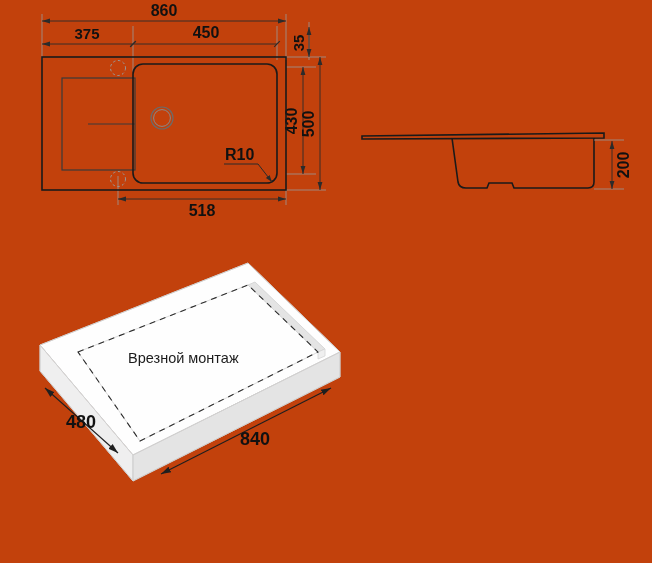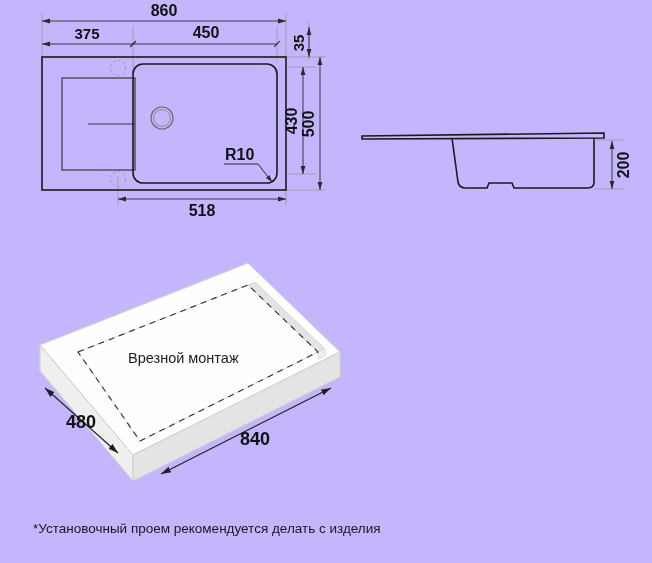--- a/index.html
+++ b/index.html
@@ -10,21 +10,21 @@
   body {
     width: 652px;
     height: 563px;
     font-family: "Liberation Sans", sans-serif;
     overflow: hidden;
   }
   #sheet {
     position: relative;
     width: 652px;
     height: 563px;
-    background: #c4b5fd;
+    background: #c2410c;
   }
   svg.drawing {
     position: absolute;
     left: 0;
     top: 0;
     width: 652px;
     height: 563px;
     display: block;
   }
   .outline {
@@ -304,15 +304,14 @@
         <text class="iso-dim-txt" x="66" y="428">480</text>
       </g>
 
       <g>
         <line class="iso-dim" x1="161" y1="474" x2="331" y2="388" marker-start="url(#isoArrR)" marker-end="url(#isoArrL)"></line>
         <text class="iso-dim-txt" x="240" y="445">840</text>
       </g>
     </g>
   </svg>
 
-  <div class="footnote">*Установочный проем рекомендуется делать с изделия</div>
 
 </div>
 
 </body></html>

